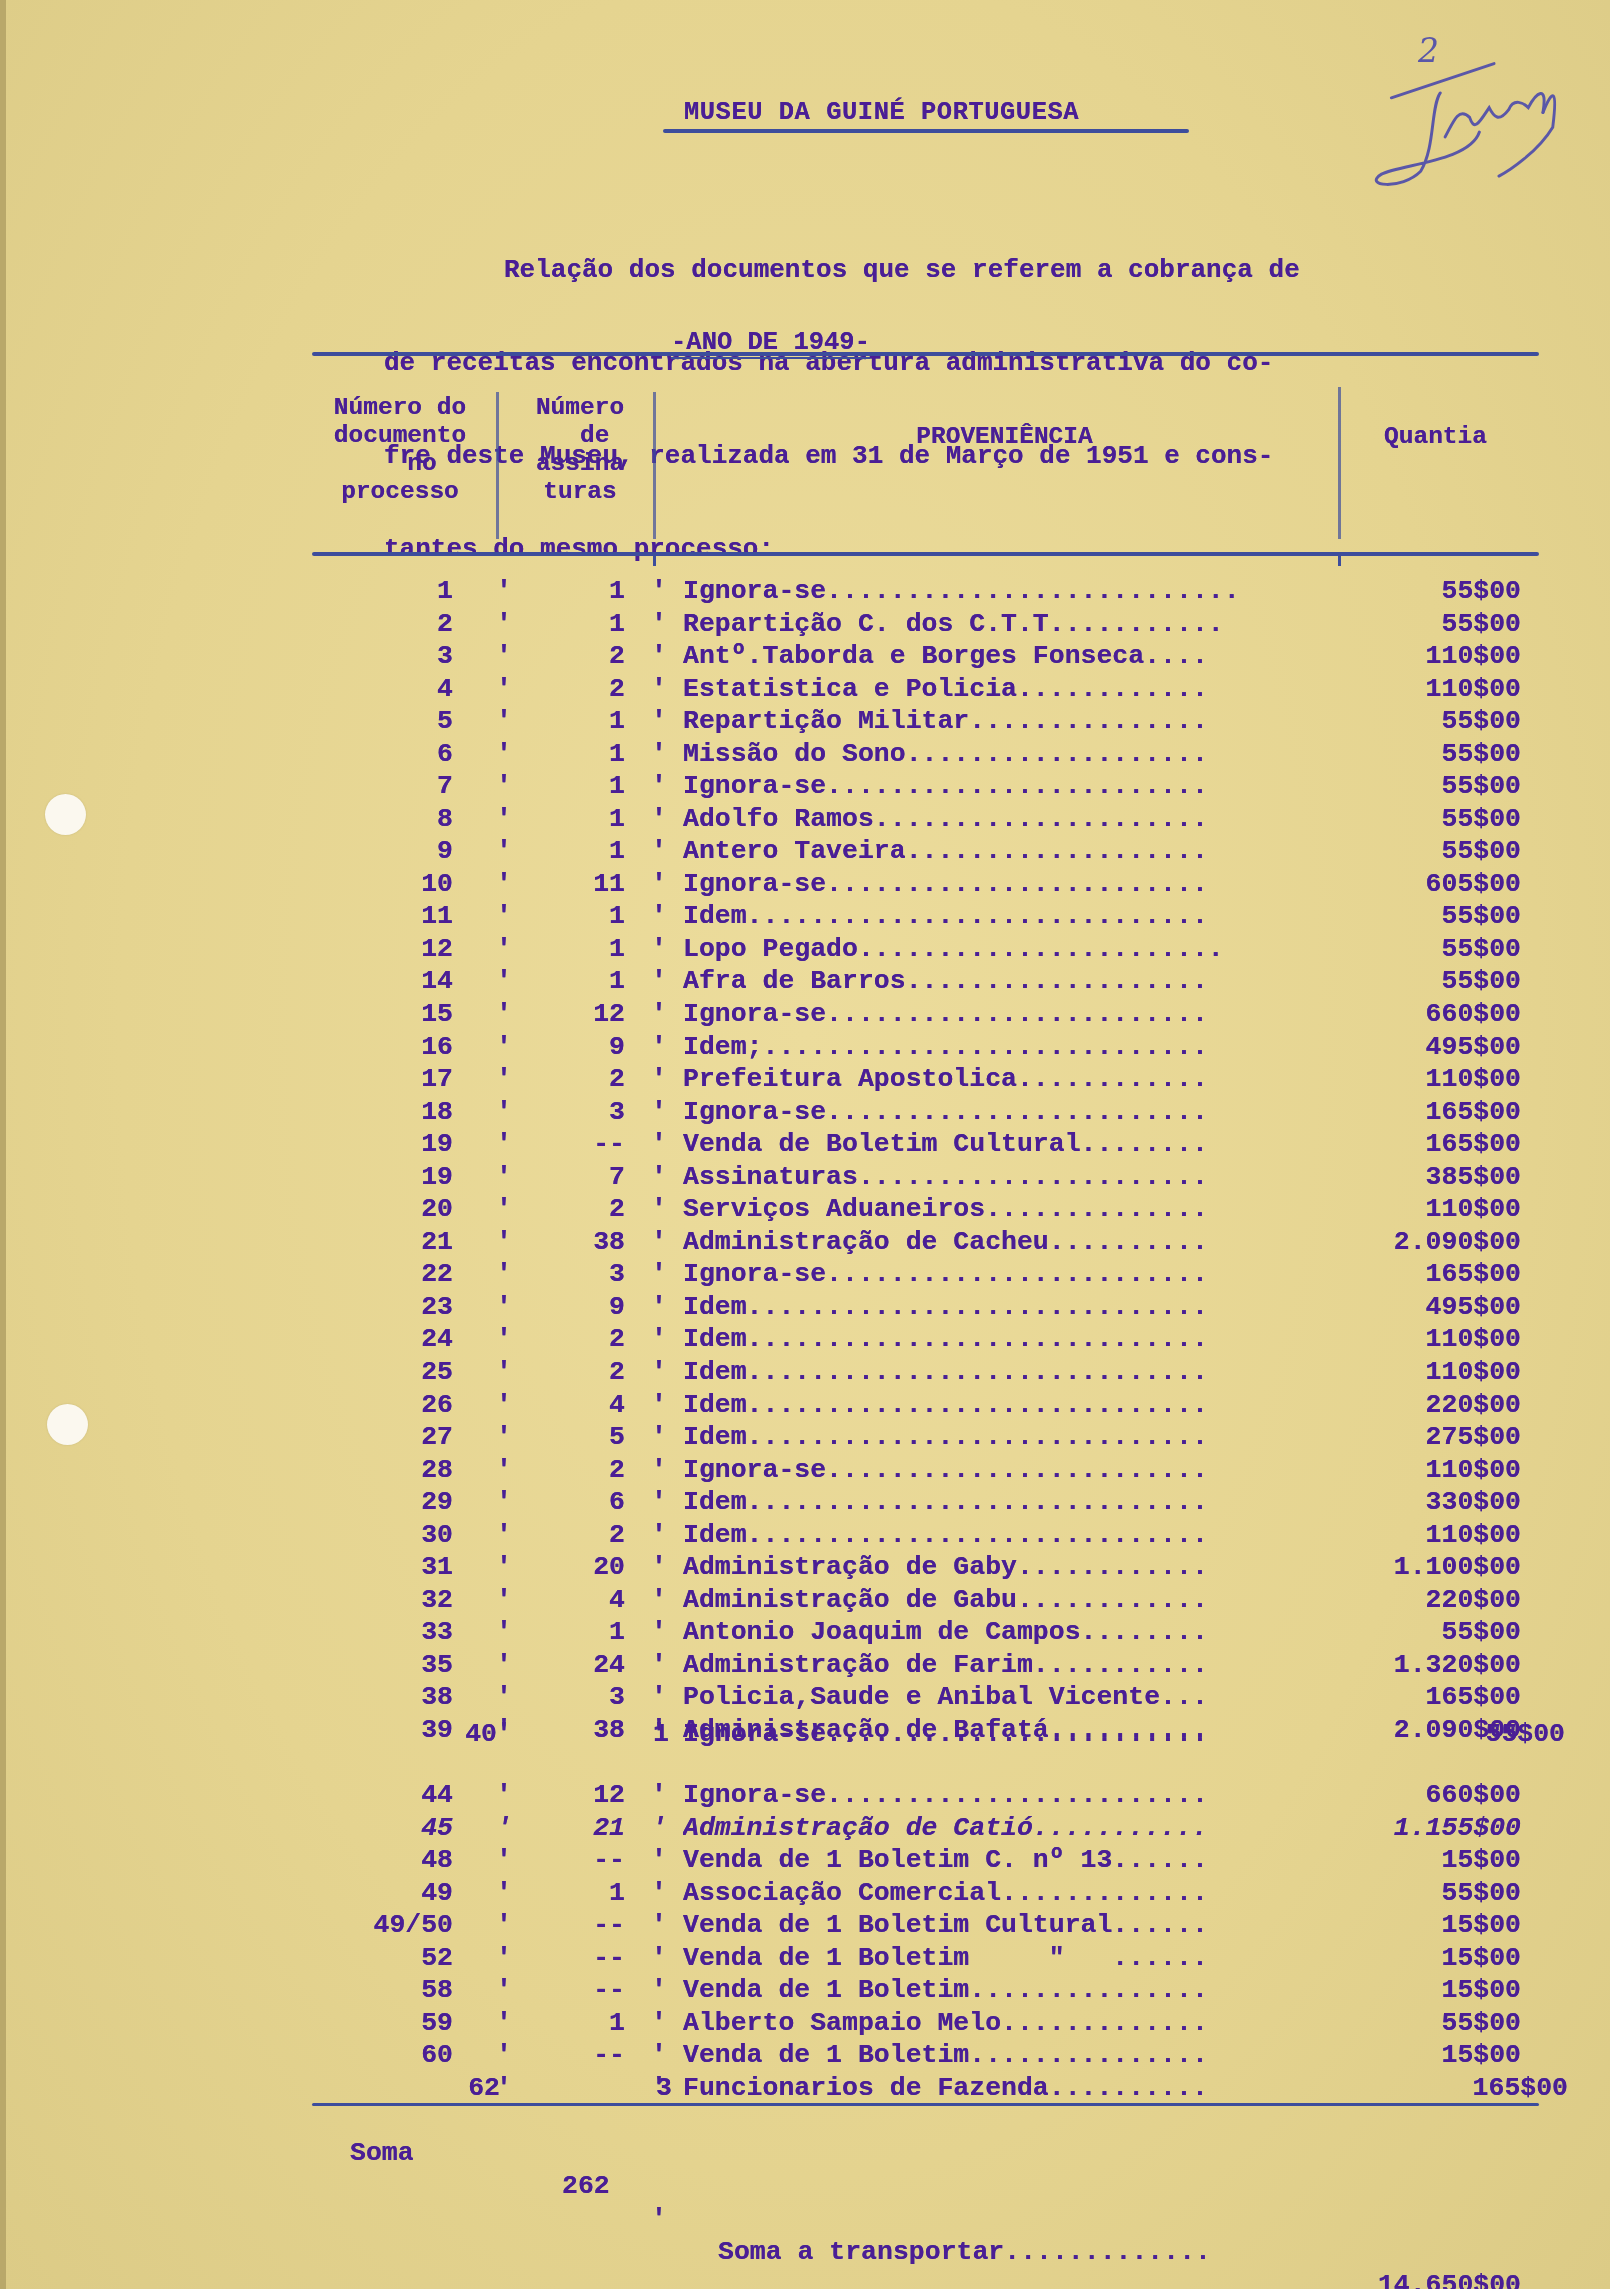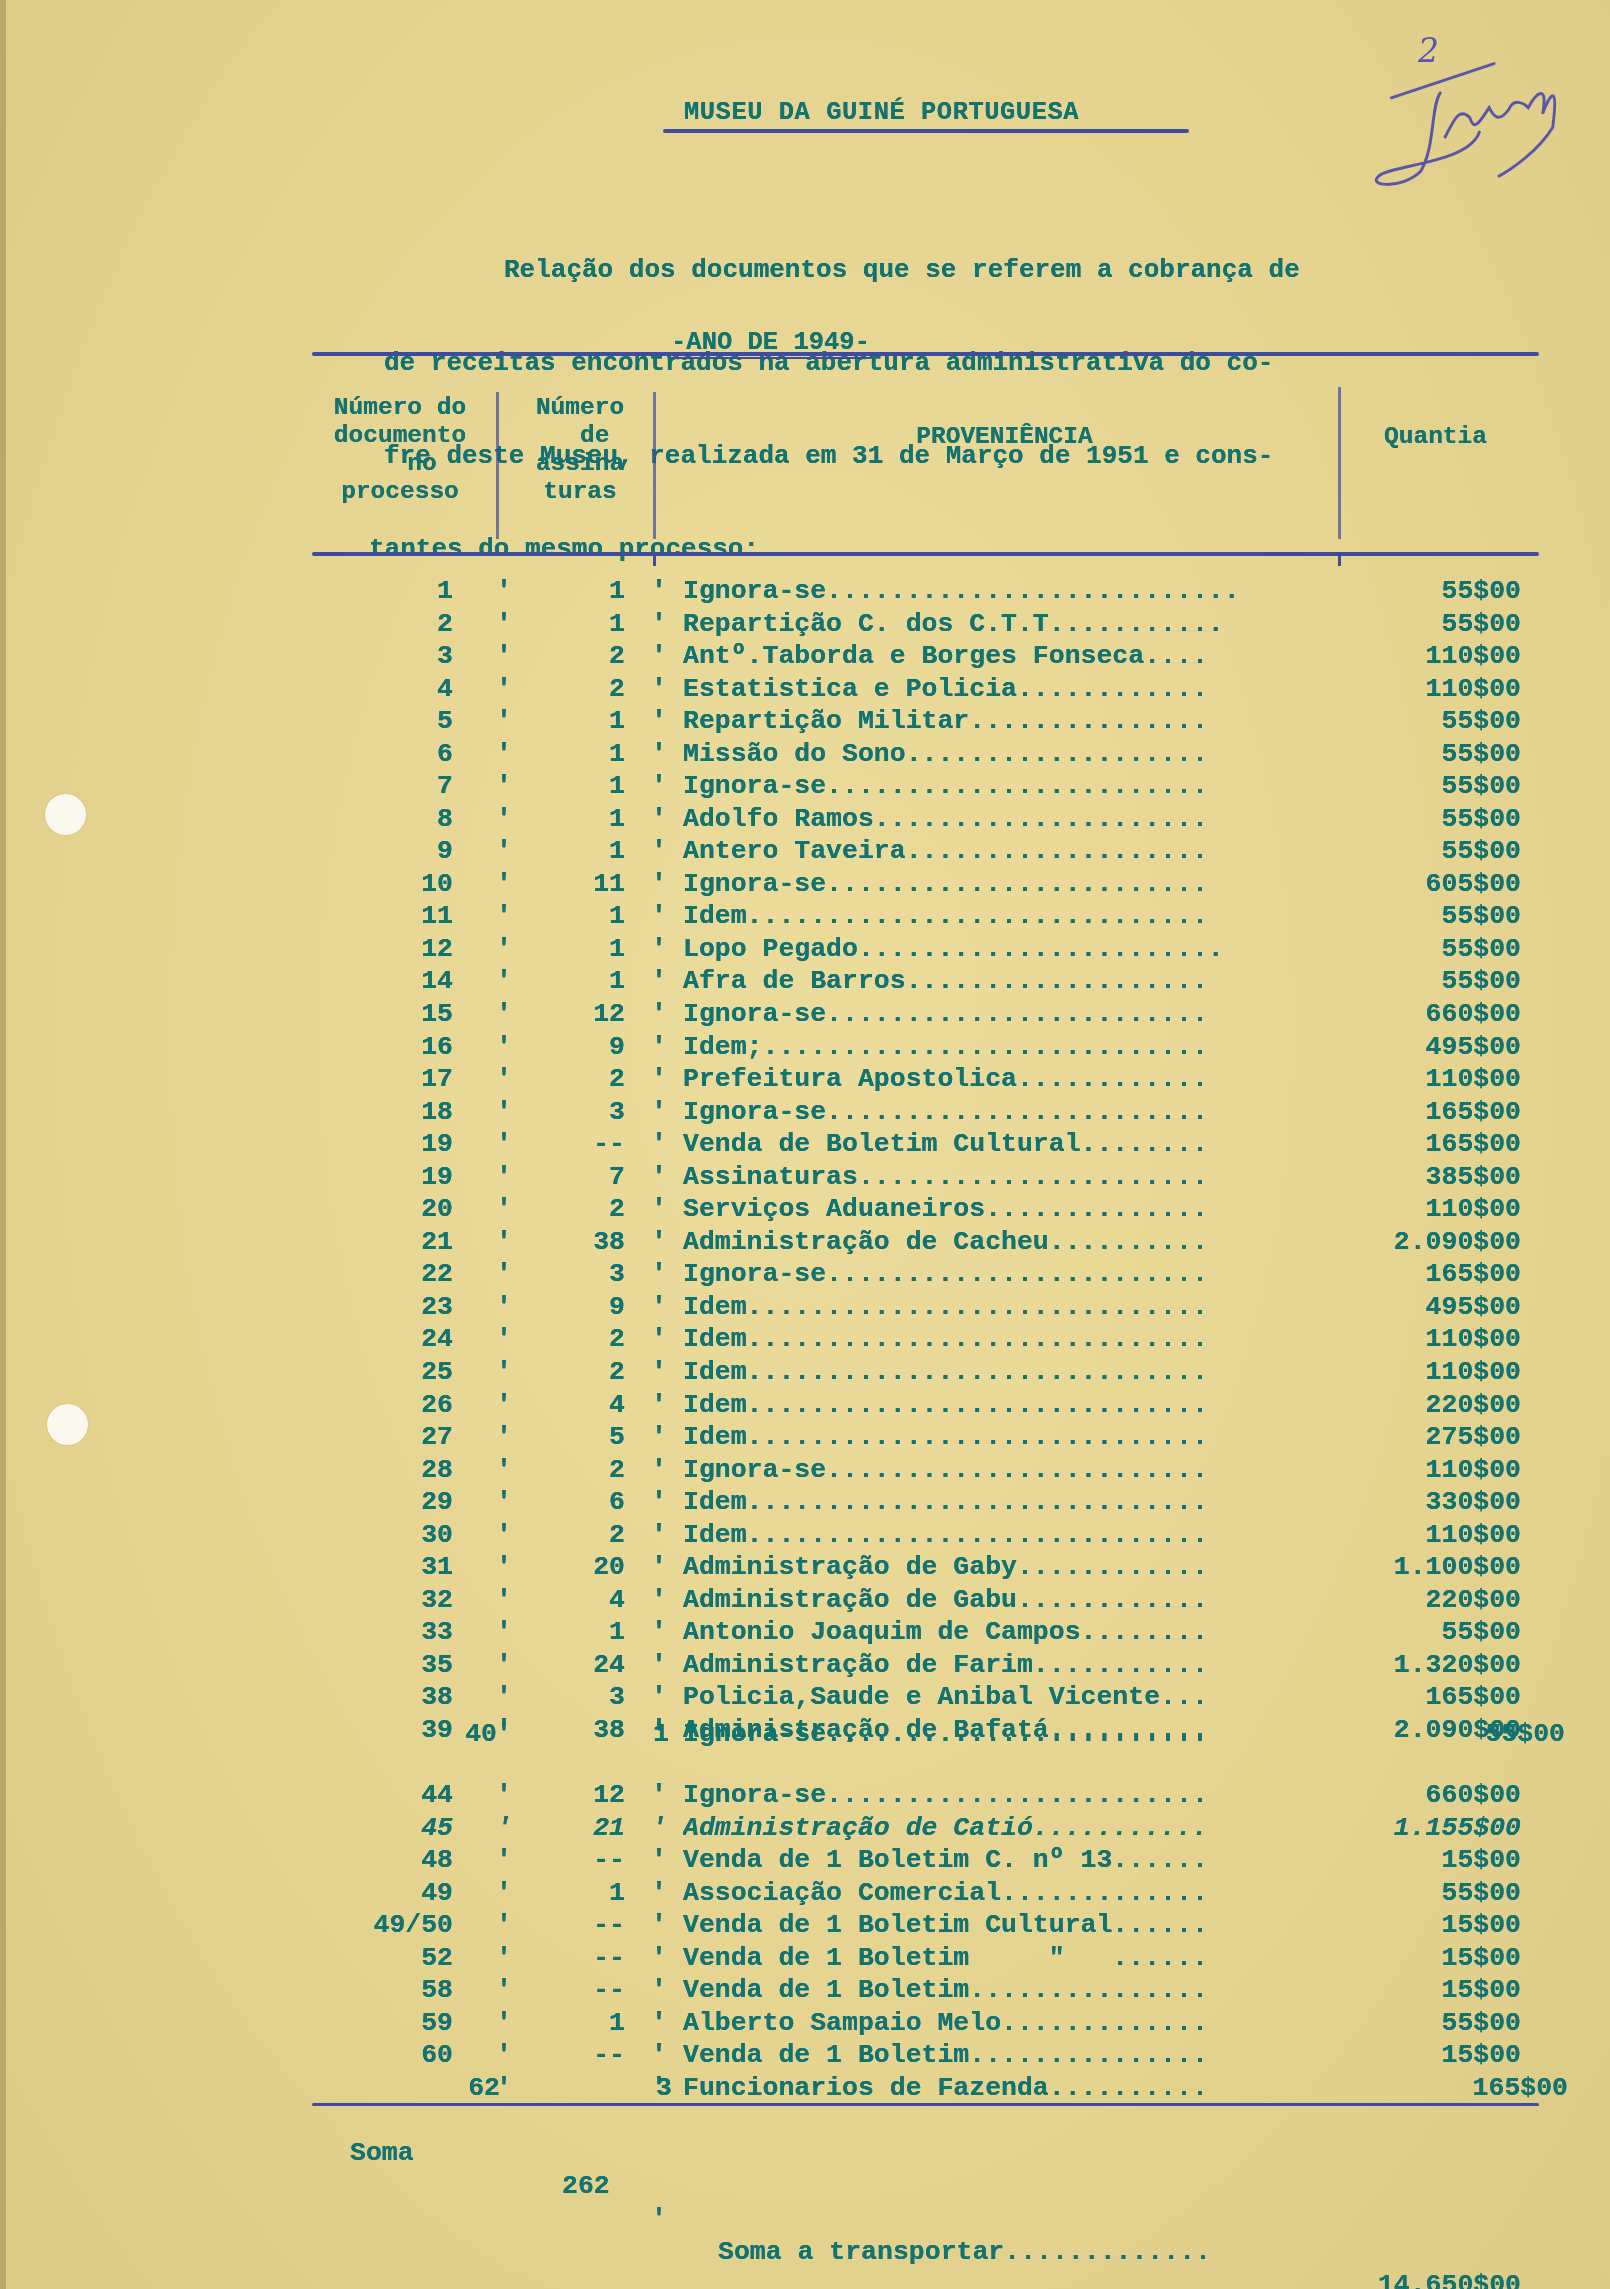--- a/index.html
+++ b/index.html
@@ -9,21 +9,21 @@
       position: relative; overflow: hidden;
       font-family: "Liberation Mono", "DejaVu Sans Mono", monospace;
       color: #3d4d9c;
     }
     .paper {
       position: absolute; left: 0; top: 0; width: 1610px; height: 2290px;
       background: radial-gradient(ellipse at 50% 45%, #ecdc9c 0%, #e5d490 60%, #dccb86 100%);
     }
     .edge-left { position:absolute; left:0; top:0; width:5.9px; height:2290px; background:#b9a86a; }
     .hole { position:absolute; width:41px; height:41px; border-radius:50%; background:#fbf8ef; box-shadow: 0 0 2px #c9b97a; }
-    .ink { color:#0f766e; text-shadow: 0 0 0.6px #3d4d9c; }
+    .ink { color:#4c1d95; text-shadow: 0 0 0.6px #3d4d9c; }
     .title {
       position:absolute; left:684px; top:98px; font-size:25.5px; letter-spacing:0.5px;
       font-weight:bold;
     }
     .title-rule { position:absolute; left:663px; top:129px; width:526px; height:3.9px; background:#3d4d9c; border-radius:2px; }
     .annot-num { position:absolute; left:1418px; top:31px; font-family:"DejaVu Serif", serif; font-style:italic; font-size:33px; color:#5a57a8; }
     .signature { position:absolute; left:1362px; top:39px; }
     .intro {
       position:absolute; left:339px; top:193px; width:1176px;
       font-size:26px; line-height:31px; font-weight:bold; white-space:pre;
@@ -60,21 +60,21 @@
     <path d="M80 55 C 70 70, 75 110, 60 135 C 40 155, 0 150, 20 138 C 40 128, 110 125, 120 95"></path>
     <path d="M85 100 C 95 80, 100 70, 110 80 C 115 95, 120 85, 130 70 C 135 80, 140 85, 150 72 C 155 60, 165 65, 170 70 C 178 55, 190 45, 185 75"></path>
     <path d="M185 75 C 195 50, 200 50, 195 90 C 180 115, 150 135, 140 140"></path>
   </g>
 </svg>
 
 <div class="intro ink">
   <div style="padding-left:165px;">Relação dos documentos que se referem a cobrança de</div>
   <div style="margin-left:45px;">de receitas encontrados na abertura administrativa do co-</div>
   <div style="margin-left:45px;">fre deste Museu, realizada em 31 de Março de 1951 e cons-</div>
-  <div style="margin-left:30px;">tantes do mesmo processo:</div>
+  <div style="margin-left:45px;">tantes do mesmo processo:</div>
 </div>
 
 <div class="year ink">
   <span style="border-bottom:2.9px solid #3d4d9c;">-ANO DE 1949-</span>
 </div>
 <div class="rule" style="left:312px; top:352px; width:1227px;"></div>
 
 <div class="hdr ink" style="left:312px; top:394px; width:176px;">Número do
 documento
    no

